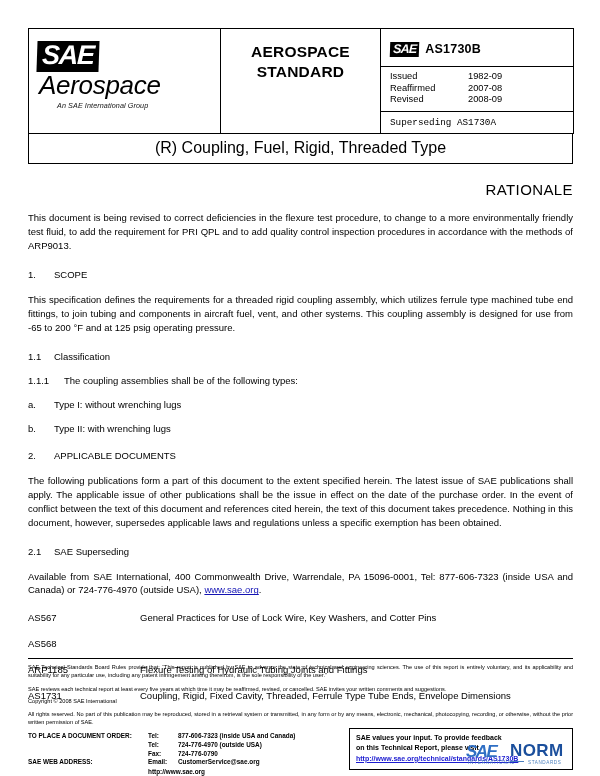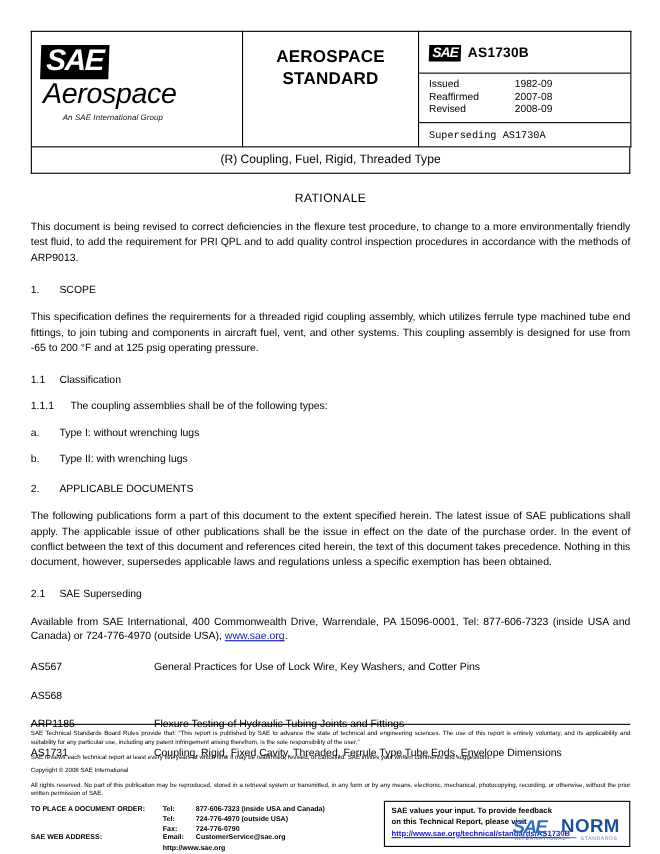--- a/index.html
+++ b/index.html
@@ -110,28 +110,28 @@
     padding: 5px 0 0 9px;
     margin-top: 5px;
     font-family: Liberation Mono, monospace;
   }
 
   .band {
     width: 100%;
     border: 1.2px solid #000;
     border-top: none;
     text-align: center;
-    font-size: 11px;
+    font-size: 16px;
     padding: 5px 0 6px 0;
   }
 
   
   .rationale-h {
-    text-align: center;
-    font-size: 11px;
+    text-align: right;
+    font-size: 15px;
     letter-spacing: 0.4px;
     margin: 17px 0 0 0;
   }
   p.body {
     font-size: 9.5px;
     line-height: 1.47;
     margin: 13px 0 0 0;
     text-align: justify;
   }
   .sec-h {

